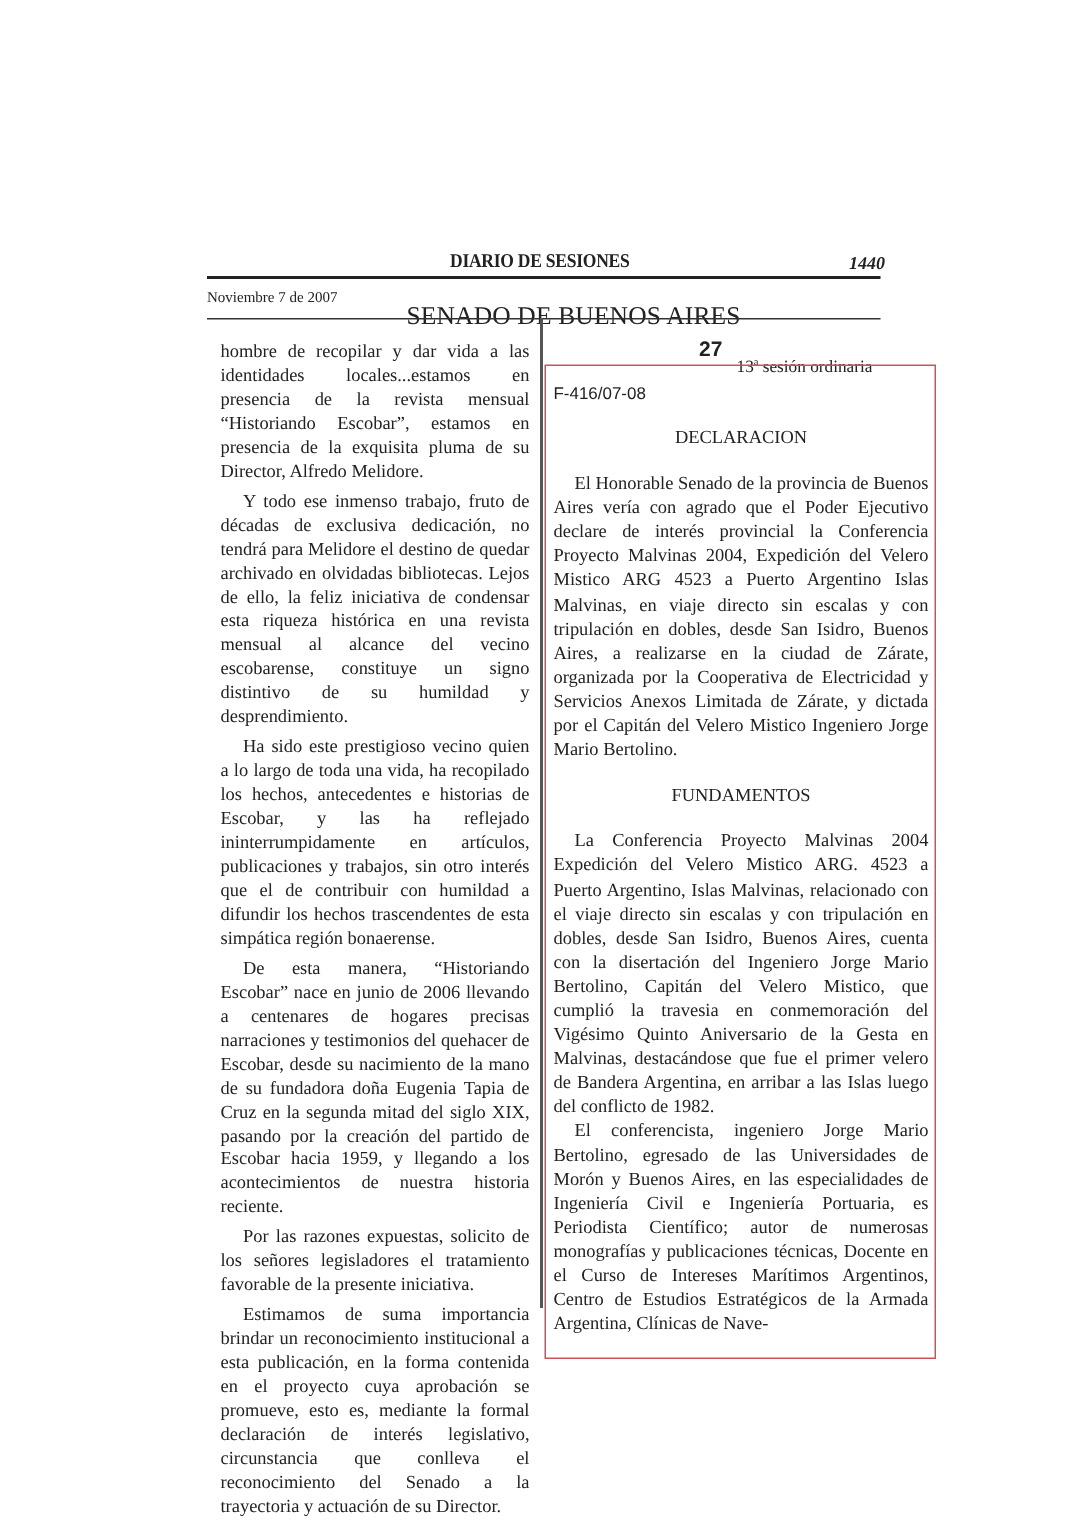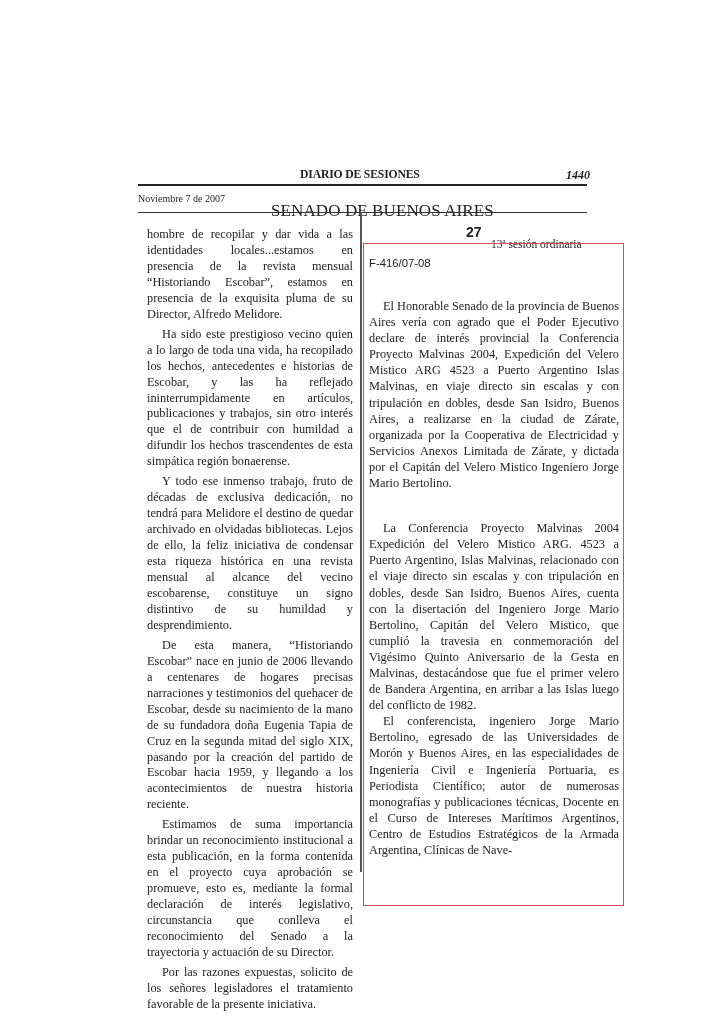--- a/index.html
+++ b/index.html
@@ -43,31 +43,33 @@
   <div class="hdr-page">1440</div>
   <div class="rule-thick"></div>
   <div class="hdr-date">Noviembre 7 de 2007</div>
   <div class="hdr-senate">SENADO DE BUENOS AIRES</div>
   <div class="hdr-session"><span>13</span><sup>a</sup> <span>sesión ordinaria</span></div>
   <div class="rule-thin"></div>
   <div class="col-divider"></div>
 
   <div class="col-left">
     <p class="first">hombre de recopilar y dar vida a las identidades locales...estamos en presencia de la revista mensual “Historiando Escobar”, estamos en presencia de la exquisita pluma de su Director, Alfredo Melidore.</p>
+    <p>Y todo ese inmenso trabajo, fruto de décadas de exclusiva dedicación, no tendrá para Melidore el destino de quedar archivado en olvidadas bibliotecas. Lejos de ello, la feliz iniciativa de condensar esta riqueza histórica en una revista mensual al alcance del vecino escobarense, constituye un signo distintivo de su humildad y desprendimiento.</p>
     <p>Ha sido este prestigioso vecino quien a lo largo de toda una vida, ha recopilado los hechos, antecedentes e historias de Escobar, y las ha reflejado ininterrumpidamente en artículos, publicaciones y trabajos, sin otro interés que el de contribuir con humildad a difundir los hechos trascendentes de esta simpática región bonaerense.</p>
-    <p>Y todo ese inmenso trabajo, fruto de décadas de exclusiva dedicación, no tendrá para Melidore el destino de quedar archivado en olvidadas bibliotecas. Lejos de ello, la feliz iniciativa de condensar esta riqueza histórica en una revista mensual al alcance del vecino escobarense, constituye un signo distintivo de su humildad y desprendimiento.</p>
     <p>De esta manera, “Historiando Escobar” nace en junio de 2006 llevando a centenares de hogares precisas narraciones y testimonios del quehacer de Escobar, desde su nacimiento de la mano de su fundadora doña Eugenia Tapia de Cruz en la segunda mitad del siglo XIX, pasando por la creación del partido de Escobar hacia 1959, y llegando a los acontecimientos de nuestra historia reciente.</p>
+    <p>Por las razones expuestas, solicito de los señores legisladores el tratamiento favorable de la presente iniciativa.</p>
     <p>Estimamos de suma importancia brindar un reconocimiento institucional a esta publicación, en la forma contenida en el proyecto cuya aprobación se promueve, esto es, mediante la formal declaración de interés legislativo, circunstancia que conlleva el reconocimiento del Senado a la trayectoria y actuación de su Director.</p>
-    <p>Por las razones expuestas, solicito de los señores legisladores el tratamiento favorable de la presente iniciativa.</p>
   </div>
 
   <div class="num23">27</div>
   <div class="redbox"></div>
   <div class="fcode">F-416/07-08</div>
   <div class="col-right">
+    <p class="center">DECLARACION</p>
     <div class="sp1"></div>
     <p>El Honorable Senado de la provincia de Buenos Aires vería con agrado que el Poder Ejecutivo declare de interés provincial la Conferencia Proyecto Malvinas 2004, Expedición del Velero Mistico ARG 4523 a Puerto Argentino Islas Malvinas, en viaje directo sin escalas y con tripulación en dobles, desde San Isidro, Buenos Aires, a realizarse en la ciudad de Zárate, organizada por la Cooperativa de Electricidad y Servicios Anexos Limitada de Zárate, y dictada por el Capitán del Velero Mistico Ingeniero Jorge Mario Bertolino.</p>
     <div class="sp2"></div>
+    <p class="center">FUNDAMENTOS</p>
     <div class="sp3"></div>
     <p>La Conferencia Proyecto Malvinas 2004 Expedición del Velero Mistico ARG. 4523 a Puerto Argentino, Islas Malvinas, relacionado con el viaje directo sin escalas y con tripulación en dobles, desde San Isidro, Buenos Aires, cuenta con la disertación del Ingeniero Jorge Mario  Bertolino, Capitán del Velero Mistico, que cumplió la travesia en conmemoración del Vigésimo Quinto Aniversario de la Gesta en Malvinas, destacándose que fue el primer velero de Bandera Argentina, en arribar a las Islas luego del conflicto de 1982.</p>
     <p>El conferencista, ingeniero Jorge Mario Bertolino, egresado de las Universidades de Morón y Buenos Aires,  en las especialidades de Ingeniería Civil e Ingeniería Portuaria, es Periodista Científico; autor de numerosas monografías y publicaciones técnicas, Docente en el Curso de Intereses Marítimos Argentinos, Centro de Estudios Estratégicos de la Armada Argentina, Clínicas de Nave-</p>
   </div>
 </div>
 
 </body></html>

